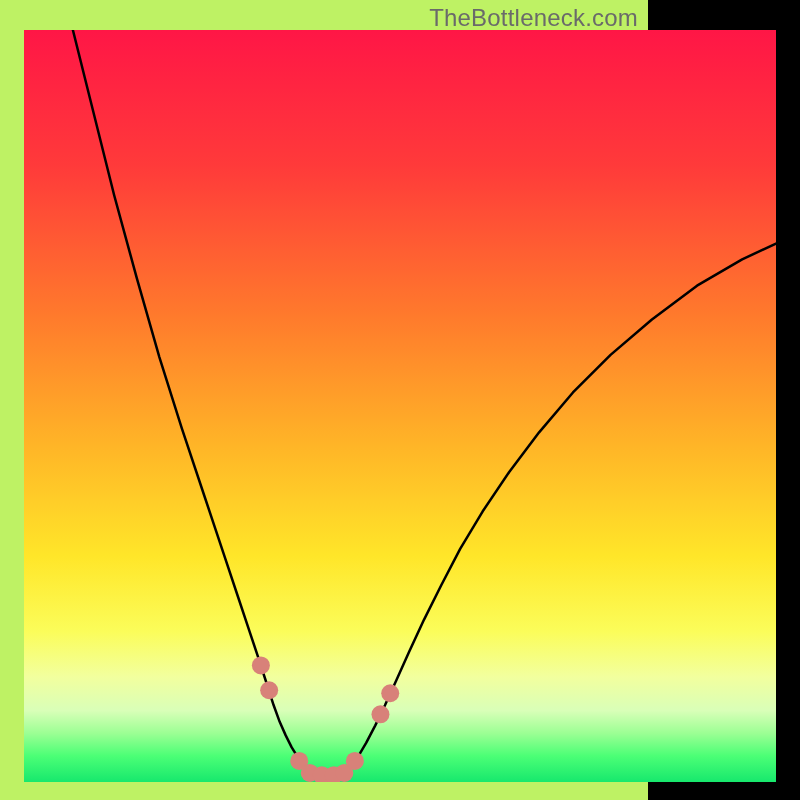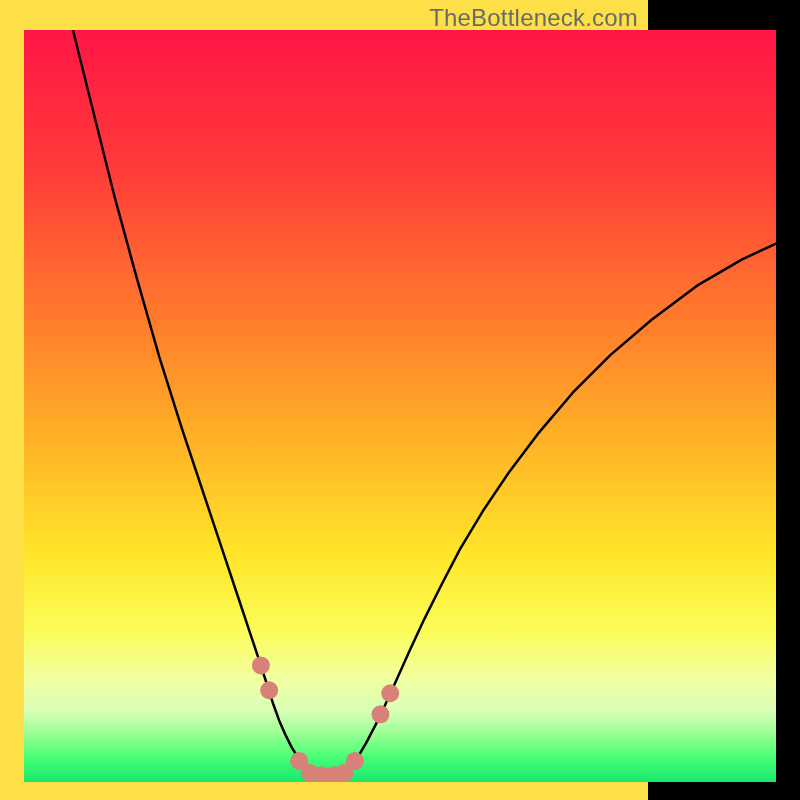--- a/index.html
+++ b/index.html
@@ -8,21 +8,21 @@
     width: 800px;
     height: 800px;
     background: #000;
     font-family: Arial, Helvetica, sans-serif;
     overflow: hidden;
   }
   .frame {
     position: relative;
     width: 648px;
     height: 800px;
-    background: #fde047;
+    background: #bef264;
   }
   .watermark {
     position: absolute;
     top: 4px;
     right: 10px;
     font-size: 24px;
     font-weight: 500;
     color: #6a6a6a;
     letter-spacing: 0.2px;
     z-index: 3;

